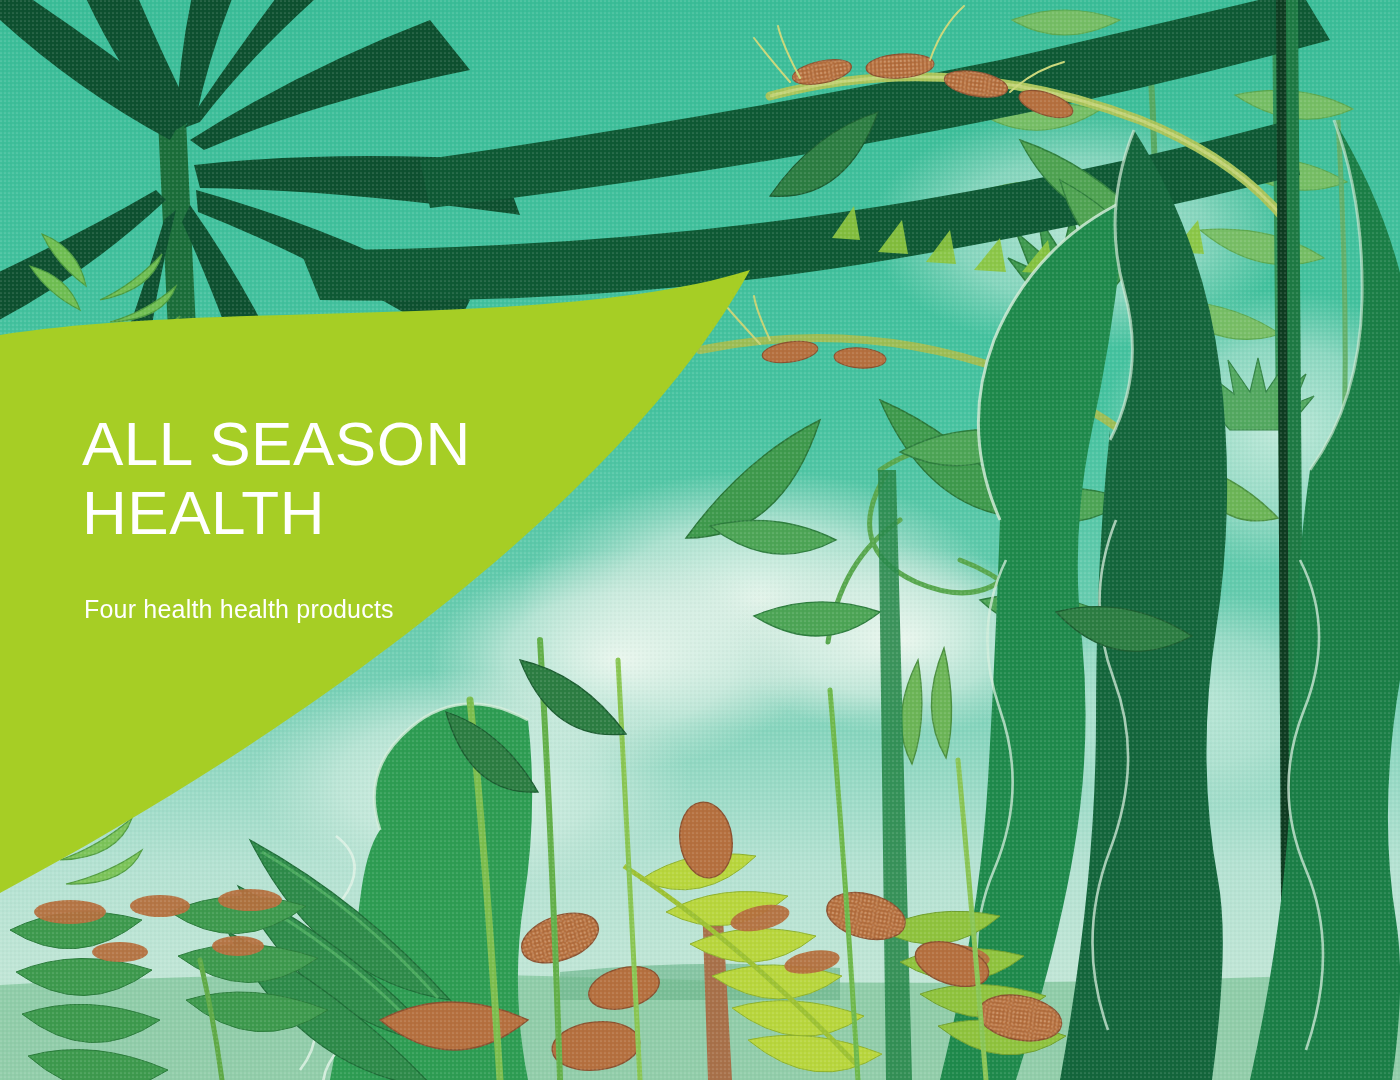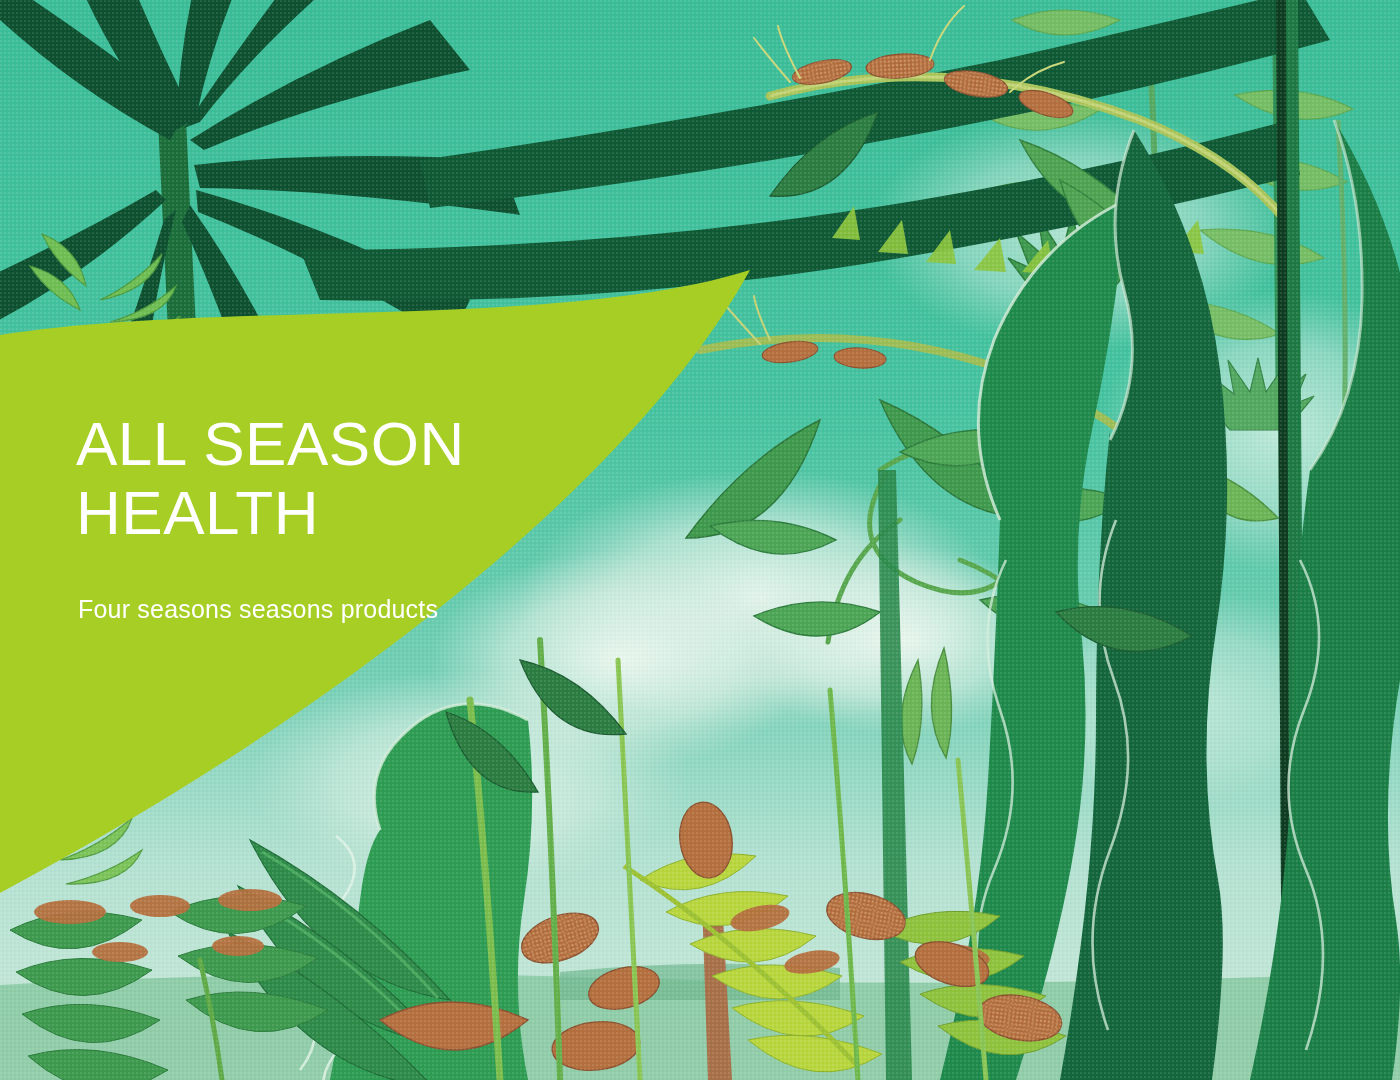--- a/index.html
+++ b/index.html
@@ -8,21 +8,21 @@
     position:relative;
     width:1400px;height:1080px;
     overflow:hidden;
     font-family:"Liberation Sans", sans-serif;
     background:#3FBF9A;
   }
   #poster svg.layer{position:absolute;inset:0;width:1400px;height:1080px;display:block;}
 
   
   #copy{
-    position:absolute;left:8px;top:0;width:760px;height:1080px;
+    position:absolute;left:14px;top:0;width:760px;height:1080px;
     pointer-events:none;
   }
   .title-line{
     position:absolute;left:68px;
     color:#ffffff;
     letter-spacing:0.5px;
     white-space:nowrap;
     -webkit-font-smoothing:antialiased;
   }
   #title-top{
@@ -382,16 +382,16 @@
   <svg class="layer" viewBox="0 0 1400 1080" preserveAspectRatio="none">
     <path d="M0 335
              C 220 300, 560 330, 750 270
              C 640 470, 360 700, 0 893
              Z" fill="#A6CE25"></path>
   </svg>
 
   <div id="copy">
     <div class="title-line" id="title-top">ALL SEASON</div>
     <div class="title-line" id="title-bottom">HEALTH</div>
-    <div id="subtitle">Four seasons seasons products</div>
+    <div id="subtitle">Four health health products</div>
   </div>
 
 </div>
 
 </body></html>

